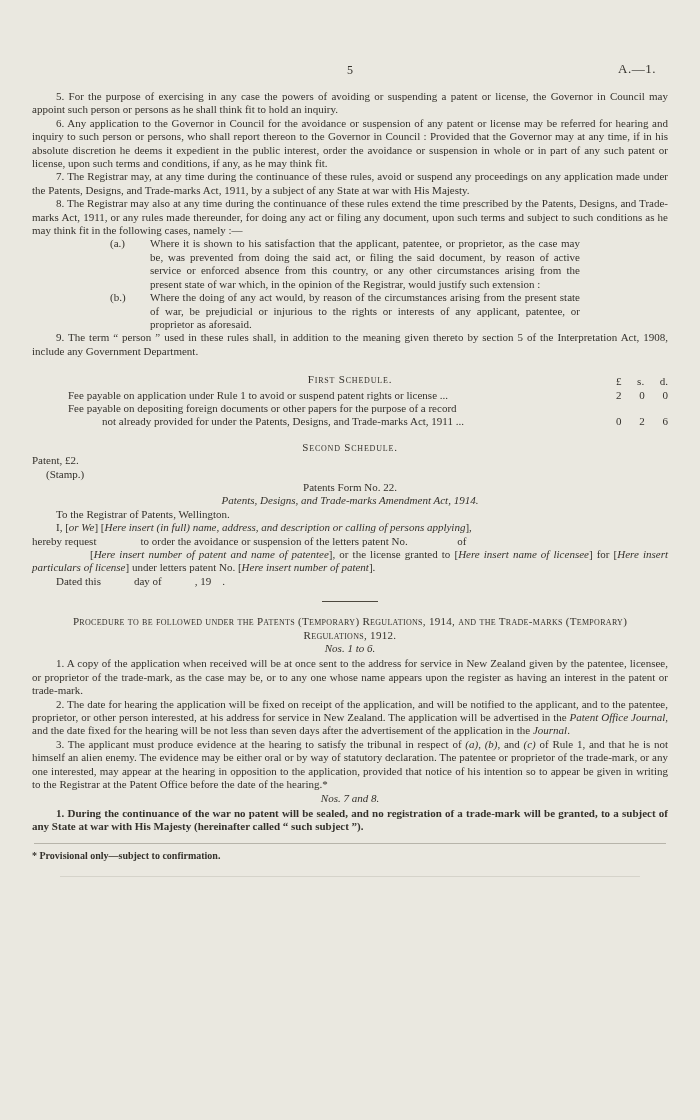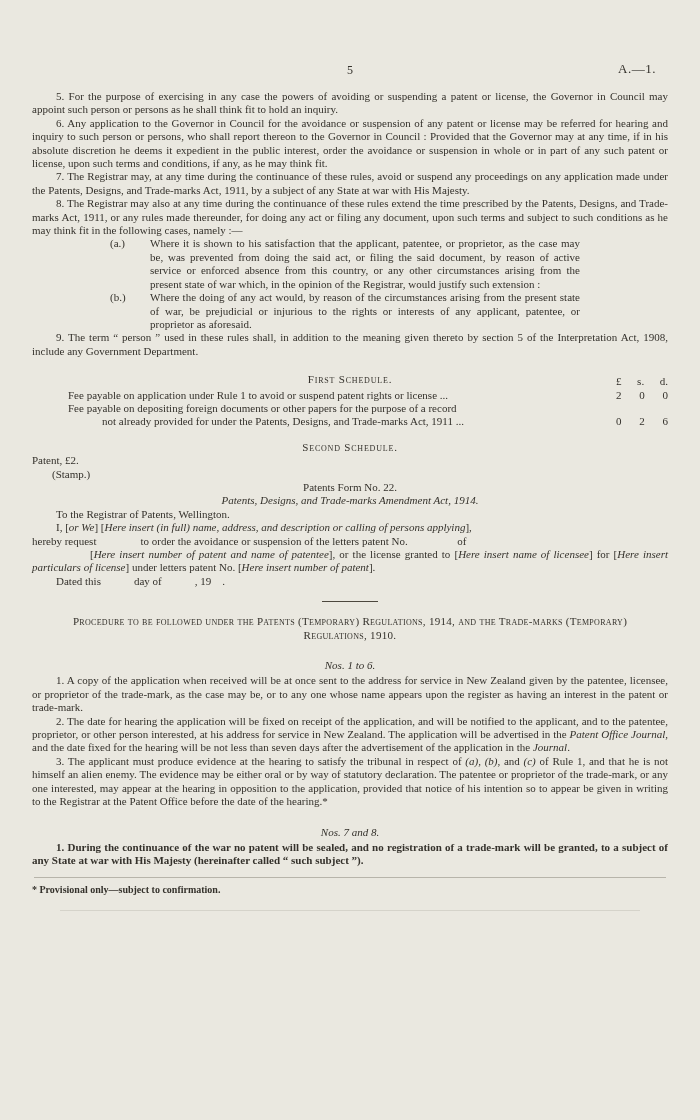--- a/index.html
+++ b/index.html
@@ -27,30 +27,30 @@
   .pre { white-space:pre-wrap; }
 
   .sched-head { position:relative; text-align:center; margin:15px 0 2px; }
   .currency-head { position:absolute; right:0; bottom:-2px; width:52px; display:flex; justify-content:space-between; }
   .fee-row { display:flex; align-items:flex-end;margin-left:36px; }
   .fee-text { flex:1; padding-right:6px; text-align:justify; }
   .fee-cont { margin-left:34px; }
   .fee-amts { width:52px; flex-shrink:0; display:flex; justify-content:space-between; }
 
   .sched2-title { margin-top:12px; }
-  .stamp2 { margin-left:20px; }
+  .stamp2 { margin-left:14px; }
   .form-request { text-indent:24px; }
   .insert-para { text-indent:58px; text-align:justify; }
   .sig { text-align:right; padding-right:56px; }
   .sig-signed { padding-right:60px; }
 
   .divider { width:56px; border-top:1px solid #4c473e; margin:13px auto 13px; }
 
   .proc-head { text-align:center; font-variant:small-caps; letter-spacing:0.3px; padding:0 14px; }
-  .nos { text-align:center; font-style:italic; margin:17px 0 2px; }
+  .nos { text-align:center; font-style:italic; margin:0 0 2px; }
   .bold { font-weight:bold; }
 
   .footnote-rule { border-top:1px solid #8d897d; opacity:0.55; margin:9px 2px 5px; }
   .footnote { font-weight:bold; font-size:10px; }
   .footnote-rule2 { border-top:1px solid #8d897d; opacity:0.22; margin:14px 28px 0; }
 </style>
 </head>
 <body>
 
 <div class="page">
@@ -113,21 +113,21 @@
 
     <p class="para">To the Registrar of Patents, Wellington.</p>
     <p class="form-request"><span>I, [</span><span class="i">or We</span><span>] [</span><span class="i">Here insert (in full) name, address, and description or calling of persons applying</span><span>],</span></p>
     <p class="pre">hereby request                to order the avoidance or suspension of the letters patent No.                  of</p>
     <p class="insert-para"><span>[</span><span class="i">Here insert number of patent and name of patentee</span><span>], or the license granted to [</span><span class="i">Here insert name of licensee</span><span>] for [</span><span class="i">Here insert particulars of license</span><span>] under letters patent No. [</span><span class="i">Here insert number of patent</span><span>].</span></p>
     <p class="para pre">Dated this            day of            , 19    .</p>
 
 
     <div class="divider"></div>
 
-    <div class="proc-head">Procedure to be followed under the Patents (Temporary) Regulations, 1914, and the Trade-marks (Temporary) Regulations, 1910.</div>
+    <div class="proc-head">Procedure to be followed under the Patents (Temporary) Regulations, 1914, and the Trade-marks (Temporary) Regulations, 1912.</div>
     <div class="nos">Nos. 1 to 6.</div>
 
     <p class="para">1. A copy of the application when received will be at once sent to the address for service in New Zealand given by the patentee, licensee, or proprietor of the trade-mark, as the case may be, or to any one whose name appears upon the register as having an interest in the patent or trade-mark.</p>
     <p class="para"><span>2. The date for hearing the application will be fixed on receipt of the application, and will be notified to the applicant, and to the patentee, proprietor, or other person interested, at his address for service in New Zealand.  The application will be advertised in the </span><span class="i">Patent Office Journal</span><span>, and the date fixed for the hearing will be not less than seven days after the advertisement of the application in the </span><span class="i">Journal</span><span>.</span></p>
     <p class="para"><span>3. The applicant must produce evidence at the hearing to satisfy the tribunal in respect of </span><span class="i">(a)</span><span>, </span><span class="i">(b)</span><span>, and </span><span class="i">(c)</span><span> of Rule 1, and that he is not himself an alien enemy.  The evidence may be either oral or by way of statutory declaration.  The patentee or proprietor of the trade-mark, or any one interested, may appear at the hearing in opposition to the application, provided that notice of his intention so to appear be given in writing to the Registrar at the Patent Office before the date of the hearing.*</span></p>
 
     <div class="nos">Nos. 7 and 8.</div>
     <p class="para bold">1. During the continuance of the war no patent will be sealed, and no registration of a trade-mark will be granted, to a subject of any State at war with His Majesty (hereinafter called “ such subject ”).</p>
 
     <div class="footnote-rule"></div>

